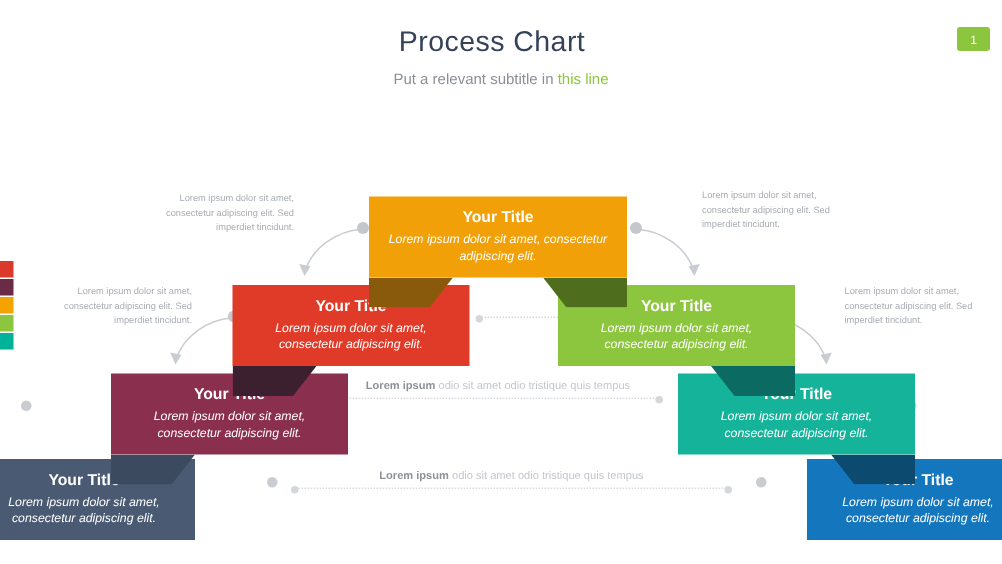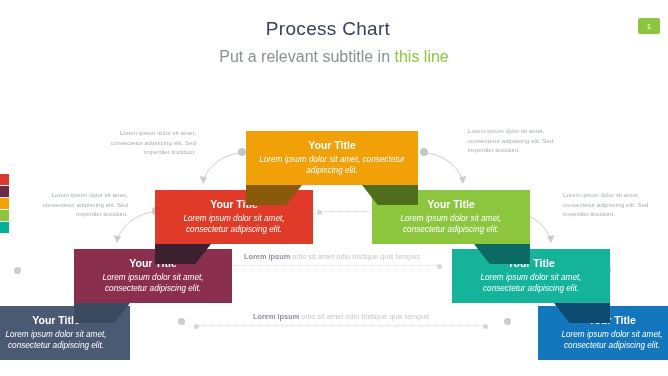--- a/index.html
+++ b/index.html
@@ -12,21 +12,21 @@
   }
   #slide{position:absolute;inset:0;width:668px;height:376px;overflow:hidden;background:#fff;}
 
   
   .title{
     position:absolute;left:0;top:18px;width:656px;text-align:center;
     font-size:19px;font-weight:400;color:#36415a;letter-spacing:.3px;
   }
   .subtitle{
     position:absolute;left:0;top:48px;width:668px;text-align:center;
-    font-size:16px;color:#8a8f96;font-weight:400;
+    font-size:10px;color:#8a8f96;font-weight:400;
   }
   .subtitle .accent{color:#8cc63e;}
 
   
   .badge{
     position:absolute;right:8px;top:18px;width:22px;height:16px;
     background:#8cc63e;border-radius:2px;color:#fff;font-size:8px;
     display:flex;align-items:center;justify-content:center;
   }
 

